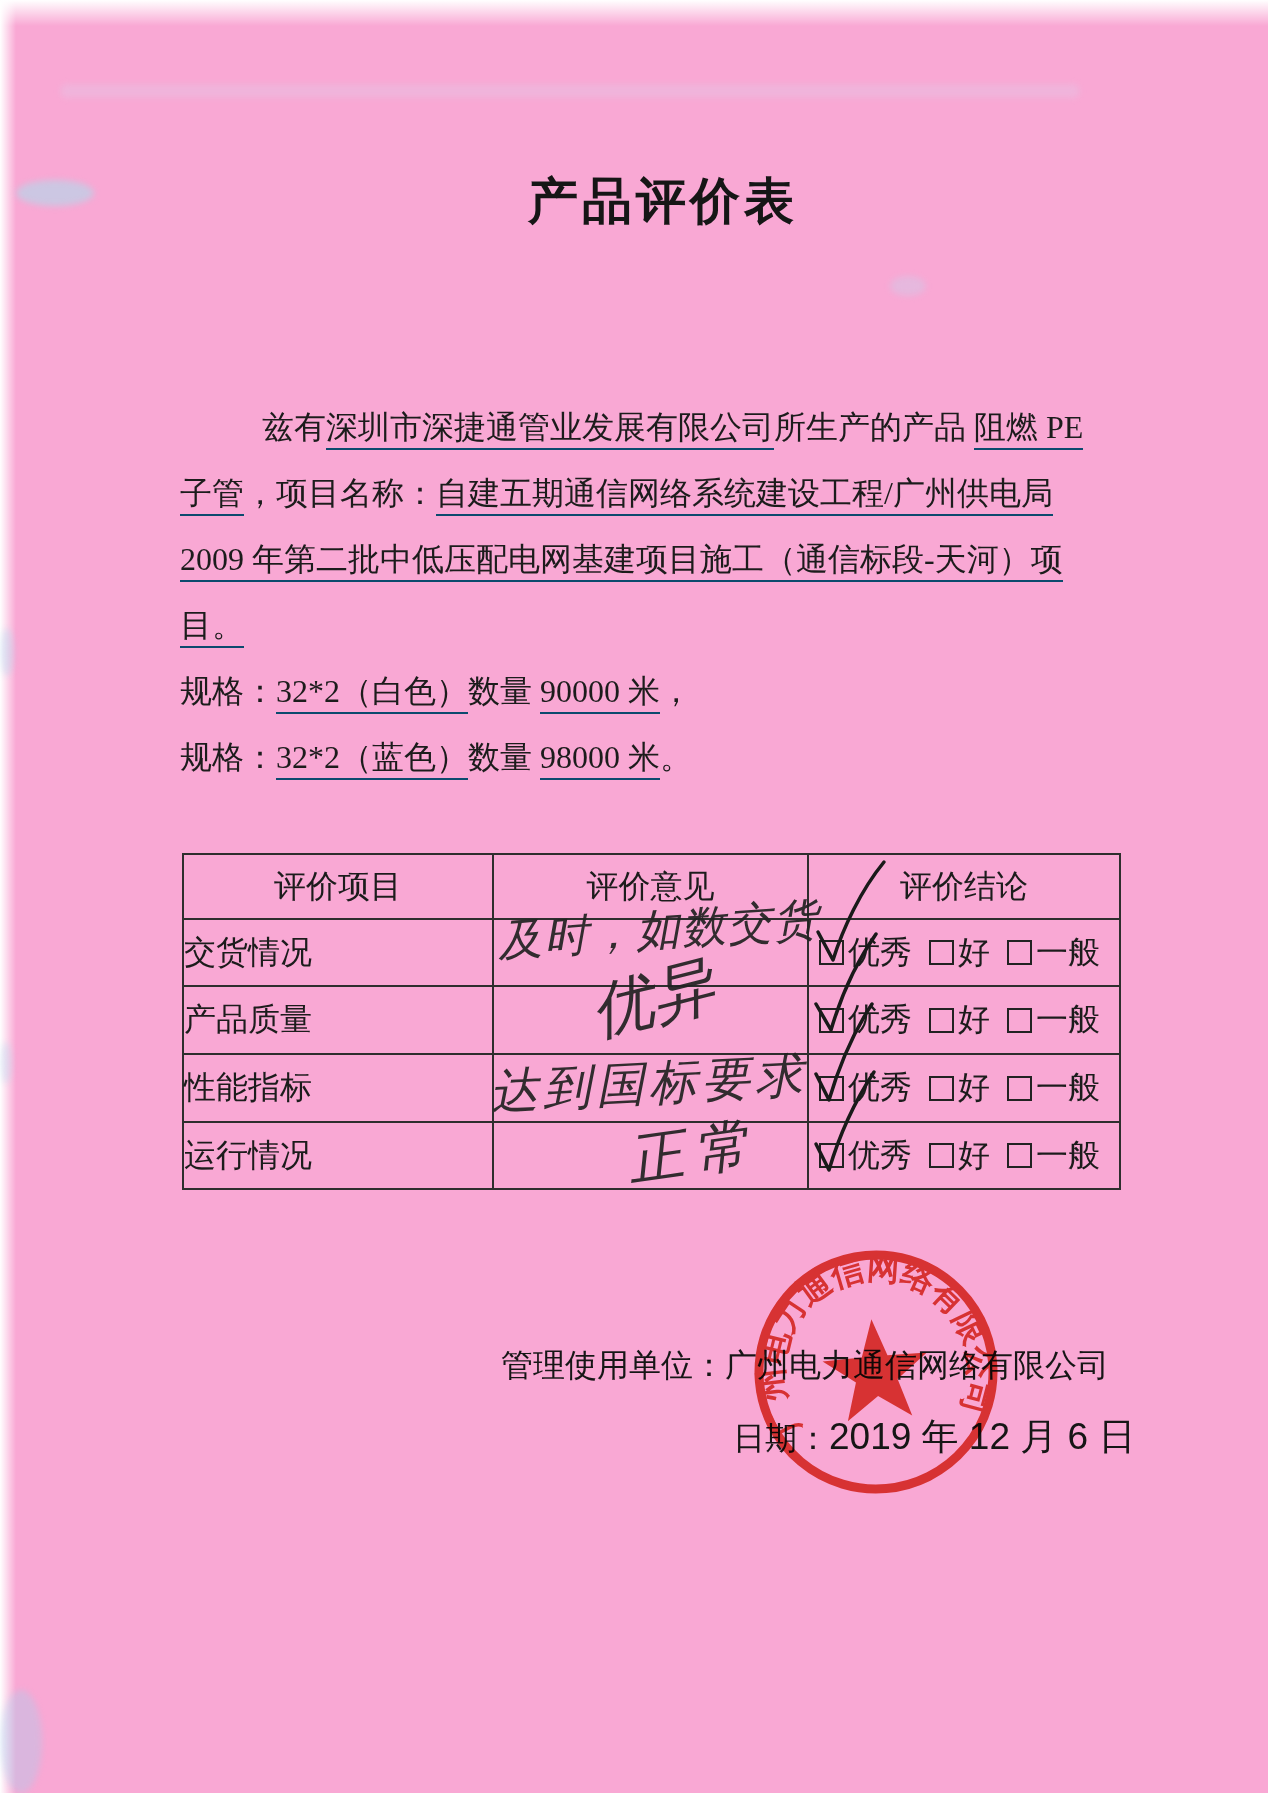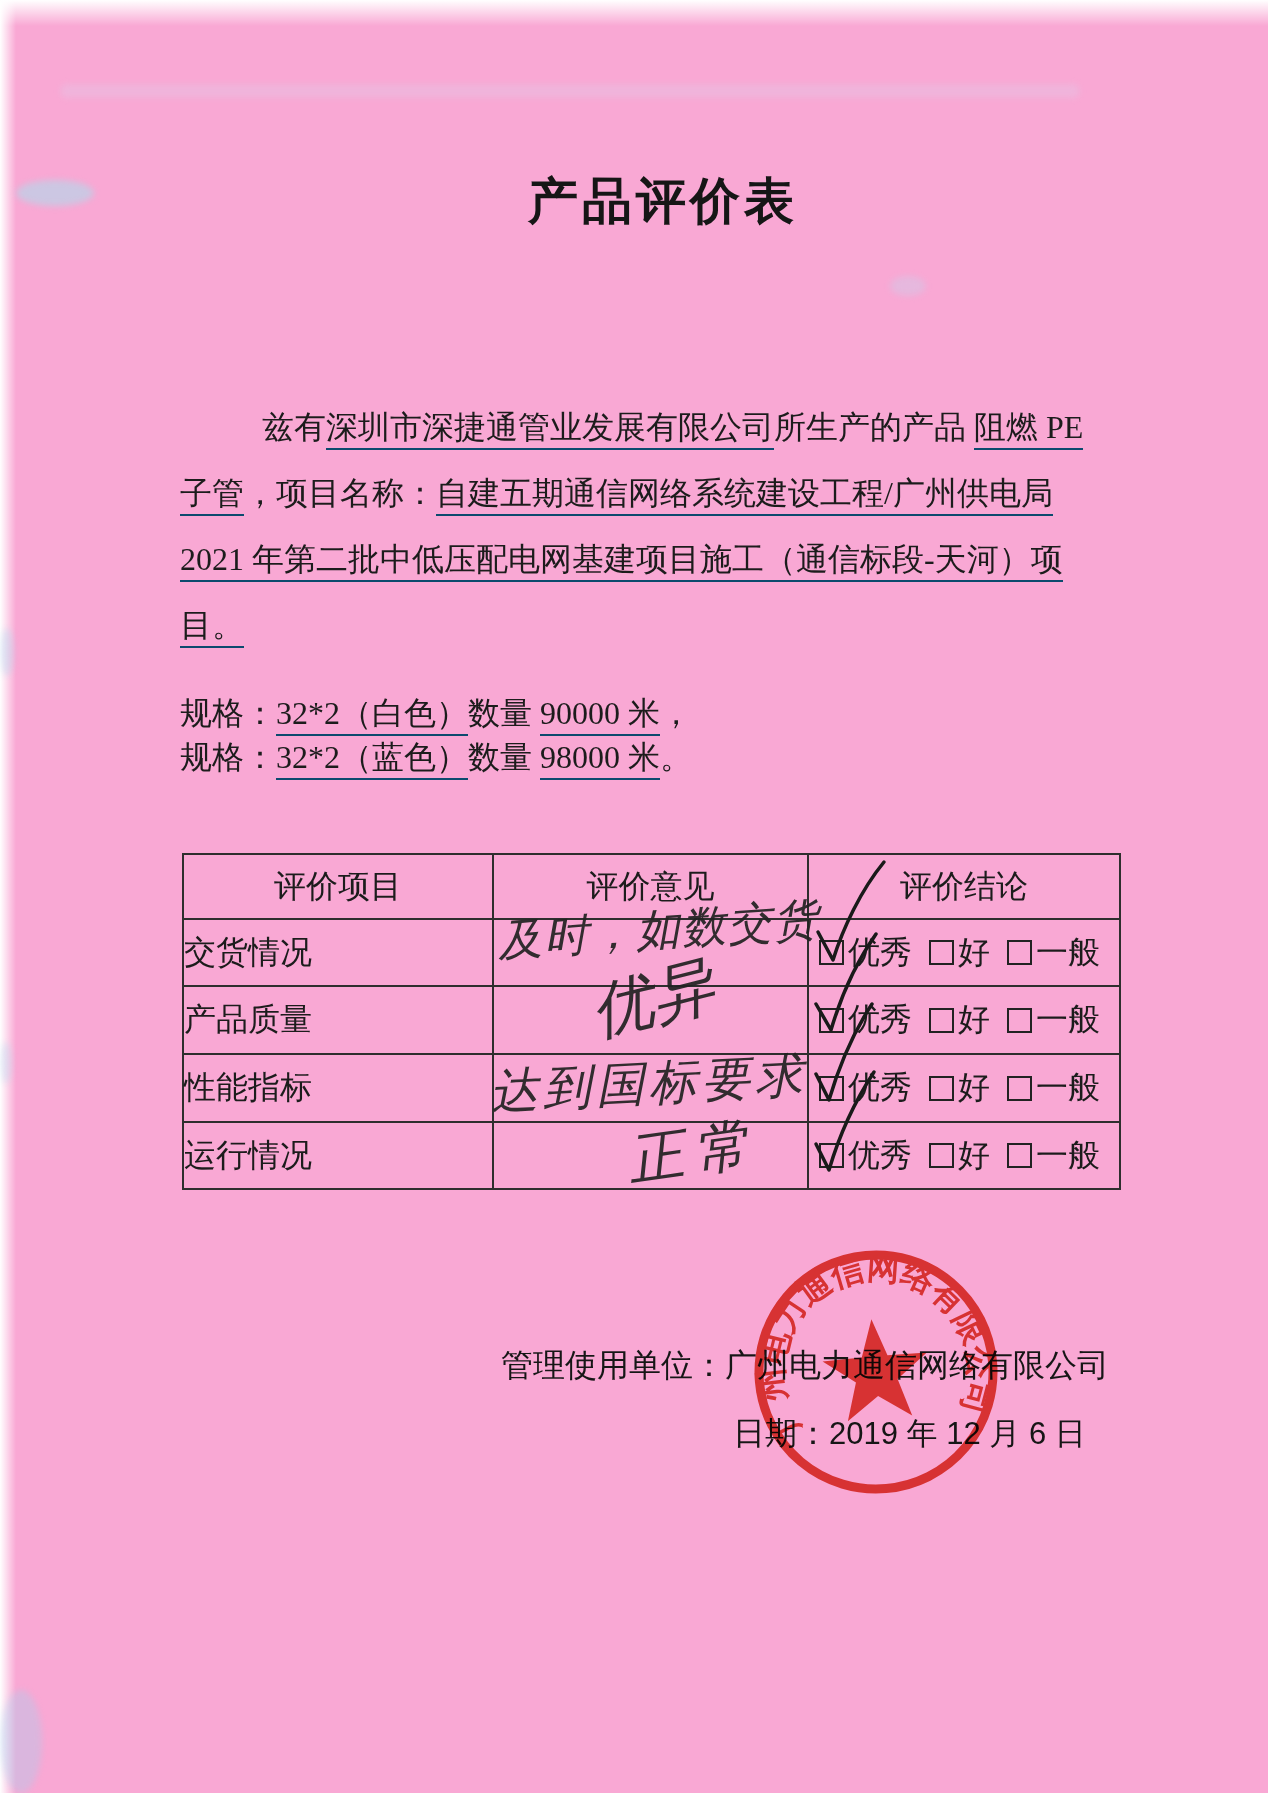--- a/index.html
+++ b/index.html
@@ -37,21 +37,21 @@
   .hc2{left:592px;top:972px;font-size:62px;transform:rotate(-14deg);}
   .hc3{left:490px;top:1060px;font-size:48px;transform:rotate(-3deg);letter-spacing:5px;}
   .hc4{left:628px;top:1124px;font-size:56px;transform:rotate(-8deg);letter-spacing:10px;}
 
   .ticks{position:absolute;left:182px;top:840px;pointer-events:none;}
   .ticks path{fill:none;stroke:#1a1a1a;stroke-width:3.5;stroke-linecap:round;stroke-linejoin:round;}
 
   .footer-line{position:absolute;font-size:32px;white-space:nowrap;color:#161616;margin-left:15px;}
   .unit{left:486px;top:1344px;}
   .date{left:718px;top:1412px;}
-  .date .num{font-family:"Liberation Sans","DejaVu Sans",sans-serif;font-size:31px;}
+  .date .num{font-family:"Liberation Sans","DejaVu Sans",sans-serif;font-size:37px;}
 
   .stamp{position:absolute;left:748px;top:1244px;opacity:.88;mix-blend-mode:multiply;transform:rotate(-5deg);}
   .stamp text{font-family:"Liberation Serif","DejaVu Serif",serif;font-weight:700;}
 </style>
 </head>
 <body>
 
 <div class="page">
 
   <div class="edge-top"></div>
@@ -62,25 +62,25 @@
   <div class="smudge sm4"></div>
   <div class="smudge sm5"></div>
   <div class="smudge sm6"></div>
 
   <div class="title">产品评价表</div>
 
   <div class="pline indent" style="top:406px"><span>兹有</span><span class="u">深圳市深捷通管业发展有限公司</span><span>所生产的产品 </span><span class="u">阻燃 PE</span></div>
 
   <div class="pline" style="top:472px"><span class="u">子管</span><span>，项目名称：</span><span class="u">自建五期通信网络系统建设工程/广州供电局</span></div>
 
-  <div class="pline" style="top:538px"><span class="u">2021 年第二批中低压配电网基建项目施工（通信标段-天河）项</span></div>
+  <div class="pline" style="top:538px"><span class="u">2009 年第二批中低压配电网基建项目施工（通信标段-天河）项</span></div>
 
   <div class="pline" style="top:604px"><span class="u">目。</span></div>
 
-  <div class="pline" style="top:692px"><span>规格：</span><span class="u">32*2（白色）</span><span>数量 </span><span class="u">90000 米</span><span>，</span></div>
+  <div class="pline" style="top:670px"><span>规格：</span><span class="u">32*2（白色）</span><span>数量 </span><span class="u">90000 米</span><span>，</span></div>
 
   <div class="pline" style="top:736px"><span>规格：</span><span class="u">32*2（蓝色）</span><span>数量 </span><span class="u">98000 米</span><span>。</span></div>
 
   <table class="eval-table">
     <colgroup>
         <col style="width:310px">
         <col style="width:315px">
         <col style="width:312px">
       </colgroup>
     <tbody>

